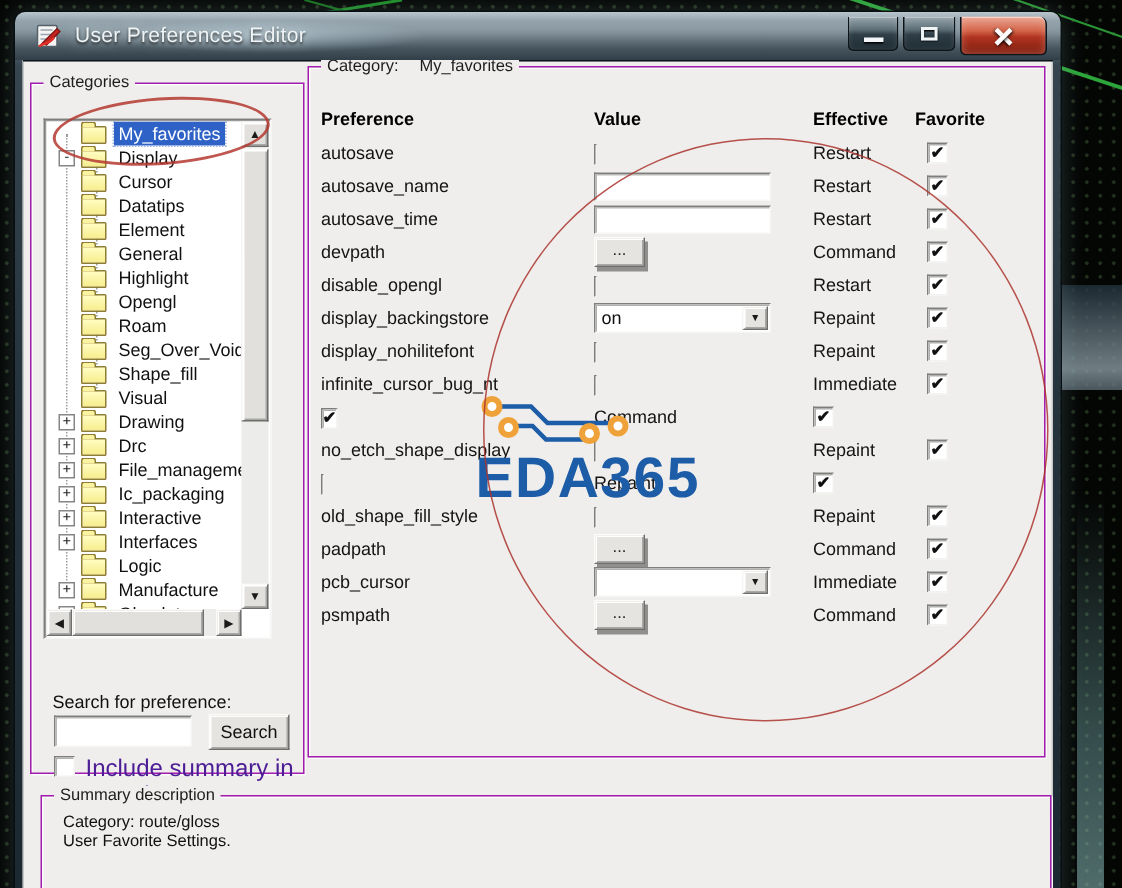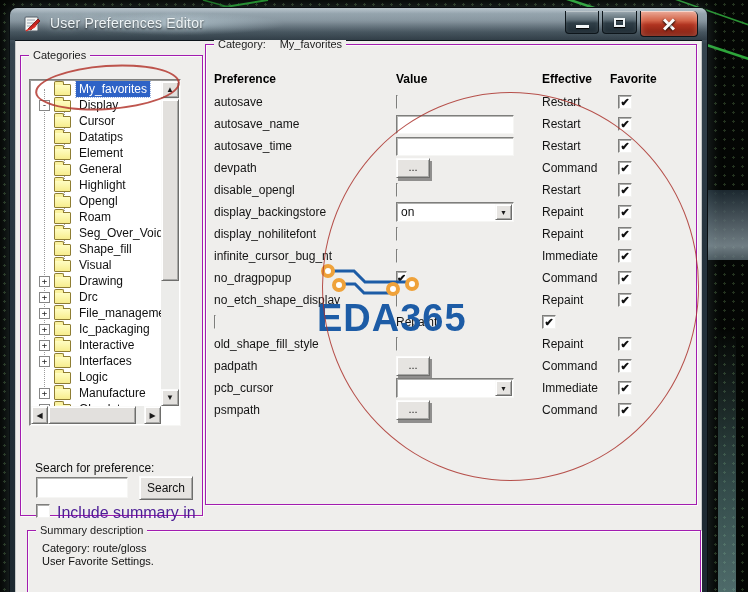--- a/index.html
+++ b/index.html
@@ -380,21 +380,20 @@
           </div>
           <div class="prow">
             <span class="pname">infinite_cursor_bug_nt</span>
             <span><span class="cb"></span></span>
             <span class="eff">Immediate</span>
             <span class="favcell">
               <span class="cb">✔</span>
             </span>
           </div>
           <div class="prow">
-            <span class="pname">no_dragpopup</span>
             <span><span class="cb">✔</span></span>
             <span class="eff">Command</span>
             <span class="favcell">
               <span class="cb">✔</span>
             </span>
           </div>
           <div class="prow">
             <span class="pname">no_etch_shape_display</span>
             <span><span class="cb"></span></span>
             <span class="eff">Repaint</span>

